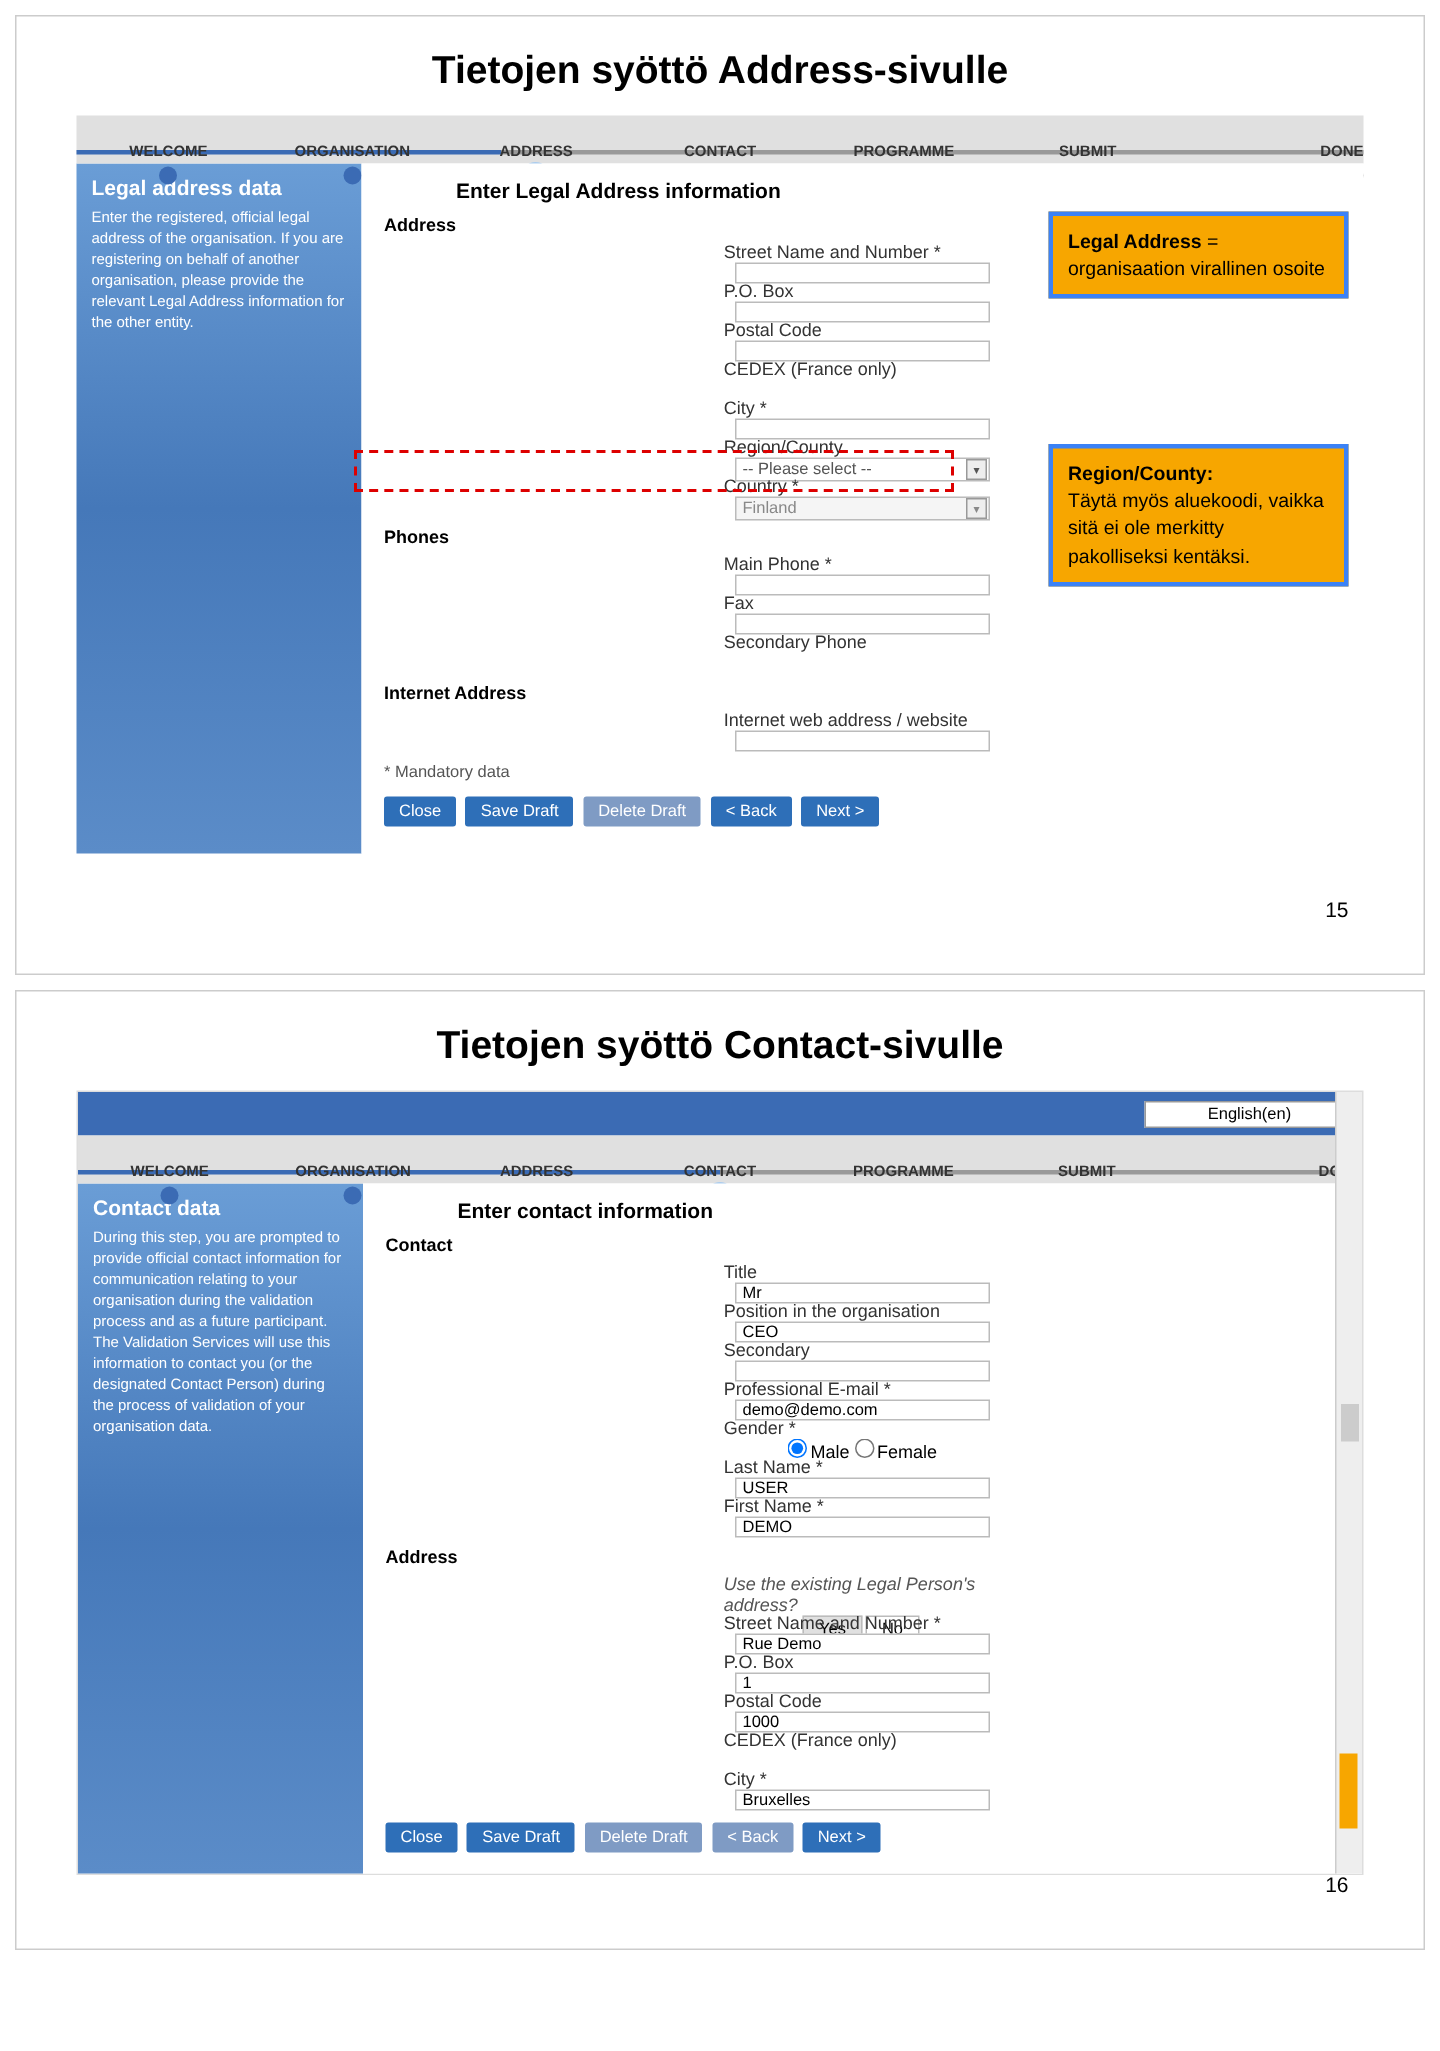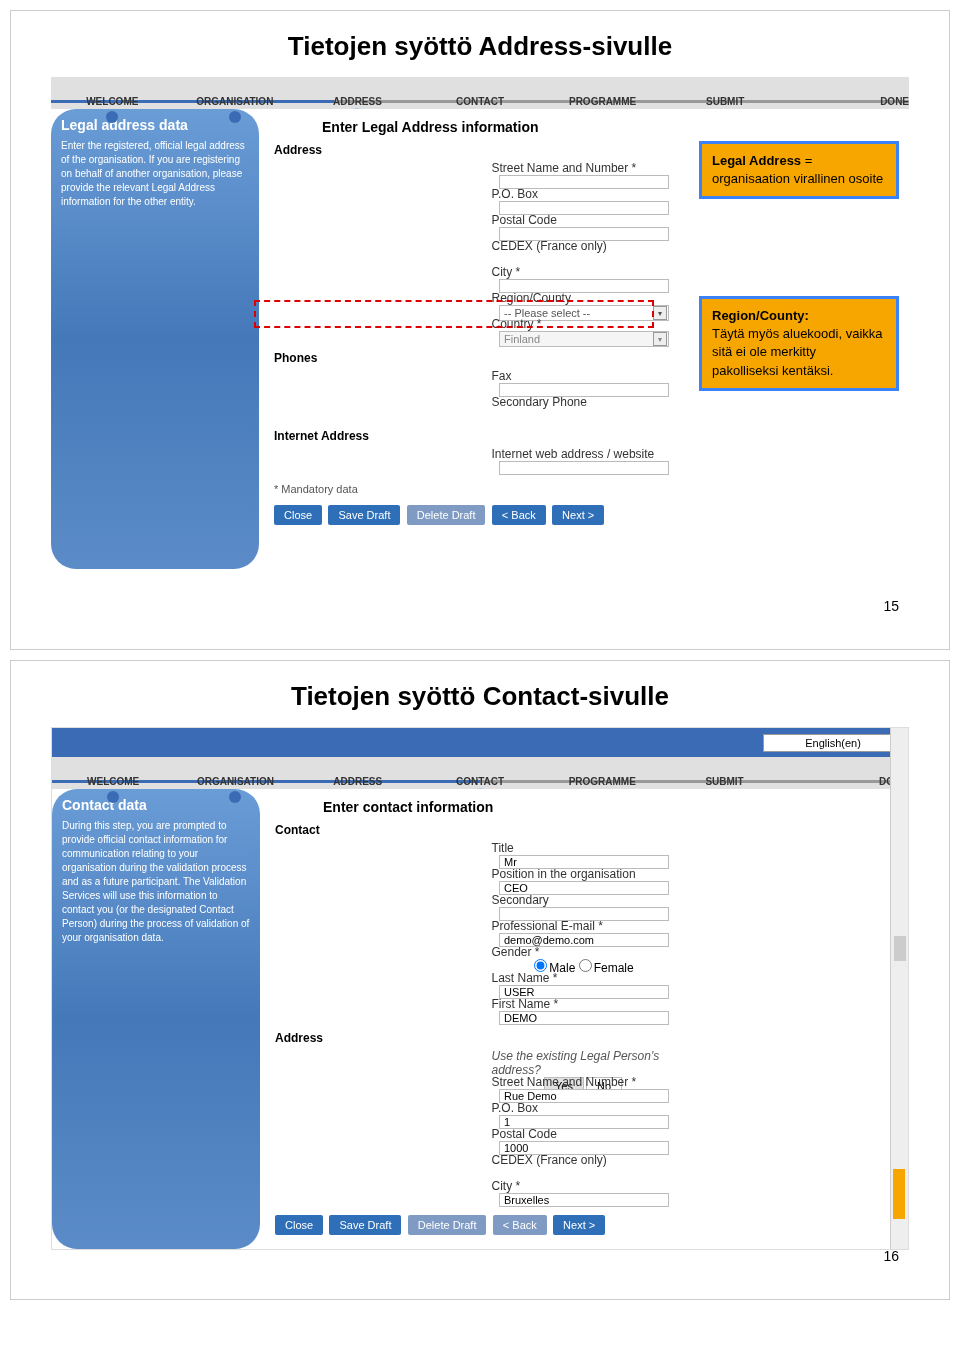--- a/index.html
+++ b/index.html
@@ -15,21 +15,21 @@
     .step { flex: 1; position: relative; font-size: 10px; font-weight: bold; color: #333; }
     .step .label { position: absolute; top: 3px; left: 50%; transform: translateX(-50%); white-space: nowrap; }
     .step .dot { position: absolute; top: 18px; left: 50%; transform: translateX(-50%); width: 12px; height: 12px; border-radius: 50%; background: #999; }
     .step.done .dot { background: #3b6bb4; width: 12px; height: 12px; }
     .step.active .dot { background: #3b6bb4; width: 18px; height: 18px; top: 15px; border: 2px solid #aaccee; }
     .step:first-child .label { left: 0; transform: none; }
     .step:first-child .dot { left: 0; transform: none; }
     .step:last-child .label { left: auto; right: 0; transform: none; }
     .step:last-child .dot { left: auto; right: 0; transform: none; }
     .content-area { display: flex; }
-    .sidebar { width: 208px; background: linear-gradient(180deg, #6a9dd6 0%, #4578b9 50%, #5b8cc8 100%); color: #fff; padding: 8px 10px; font-size: 10px; min-height: 460px; border-radius: 25px; }
+    .sidebar { width: 190px; background: linear-gradient(180deg, #6a9dd6 0%, #4578b9 50%, #5b8cc8 100%); color: #fff; padding: 8px 10px; font-size: 10px; min-height: 460px; }
     .sidebar h3 { font-size: 14px; margin-bottom: 6px; }
     .sidebar p { line-height: 1.4; }
     .main-form { flex: 1; padding: 10px 15px; background: #fff; font-size: 12px; position: relative; }
     .main-form h2 { font-size: 14px; font-weight: bold; margin-bottom: 6px; padding-left: 48px; }
     .main-form h3 { font-size: 12px; font-weight: bold; margin-top: 8px; margin-bottom: 4px; }
     .form-row { display: flex; align-items: center; height: 26px; flex-direction: column; }
     .form-row label { width: 185px; font-size: 12px; color: #333; }
     .form-row .italic { font-style: italic; color: #555; }
     .form-row input[type="text"]:not(.inp-yes):not(.inp-no), .form-row .select { width: 170px; height: 20px; border: 1px solid #bbb; padding: 0 4px; font-size: 11px; background: #fff; }
     .select { display: inline-flex; align-items: center; justify-content: space-between; color: #555; }
@@ -137,20 +137,24 @@
           </div>
         <div class="form-row">
             <label>Country *</label>
             <div class="select disabled">
               <span>Finland</span>
               <span class="arrow">▾</span>
             </div>
           </div>
         <h3>Phones</h3>
         <div class="form-row">
+            <label>Main Phone *</label>
+            <input type="text" style="">
+          </div>
+        <div class="form-row">
             <label>Fax</label>
             <input type="text" style="">
           </div>
         <div class="form-row">
             <label>Secondary Phone</label>
           </div>
         <h3>Internet Address</h3>
         <div class="form-row">
             <label>Internet web address / website</label>
             <input type="text" style="">

